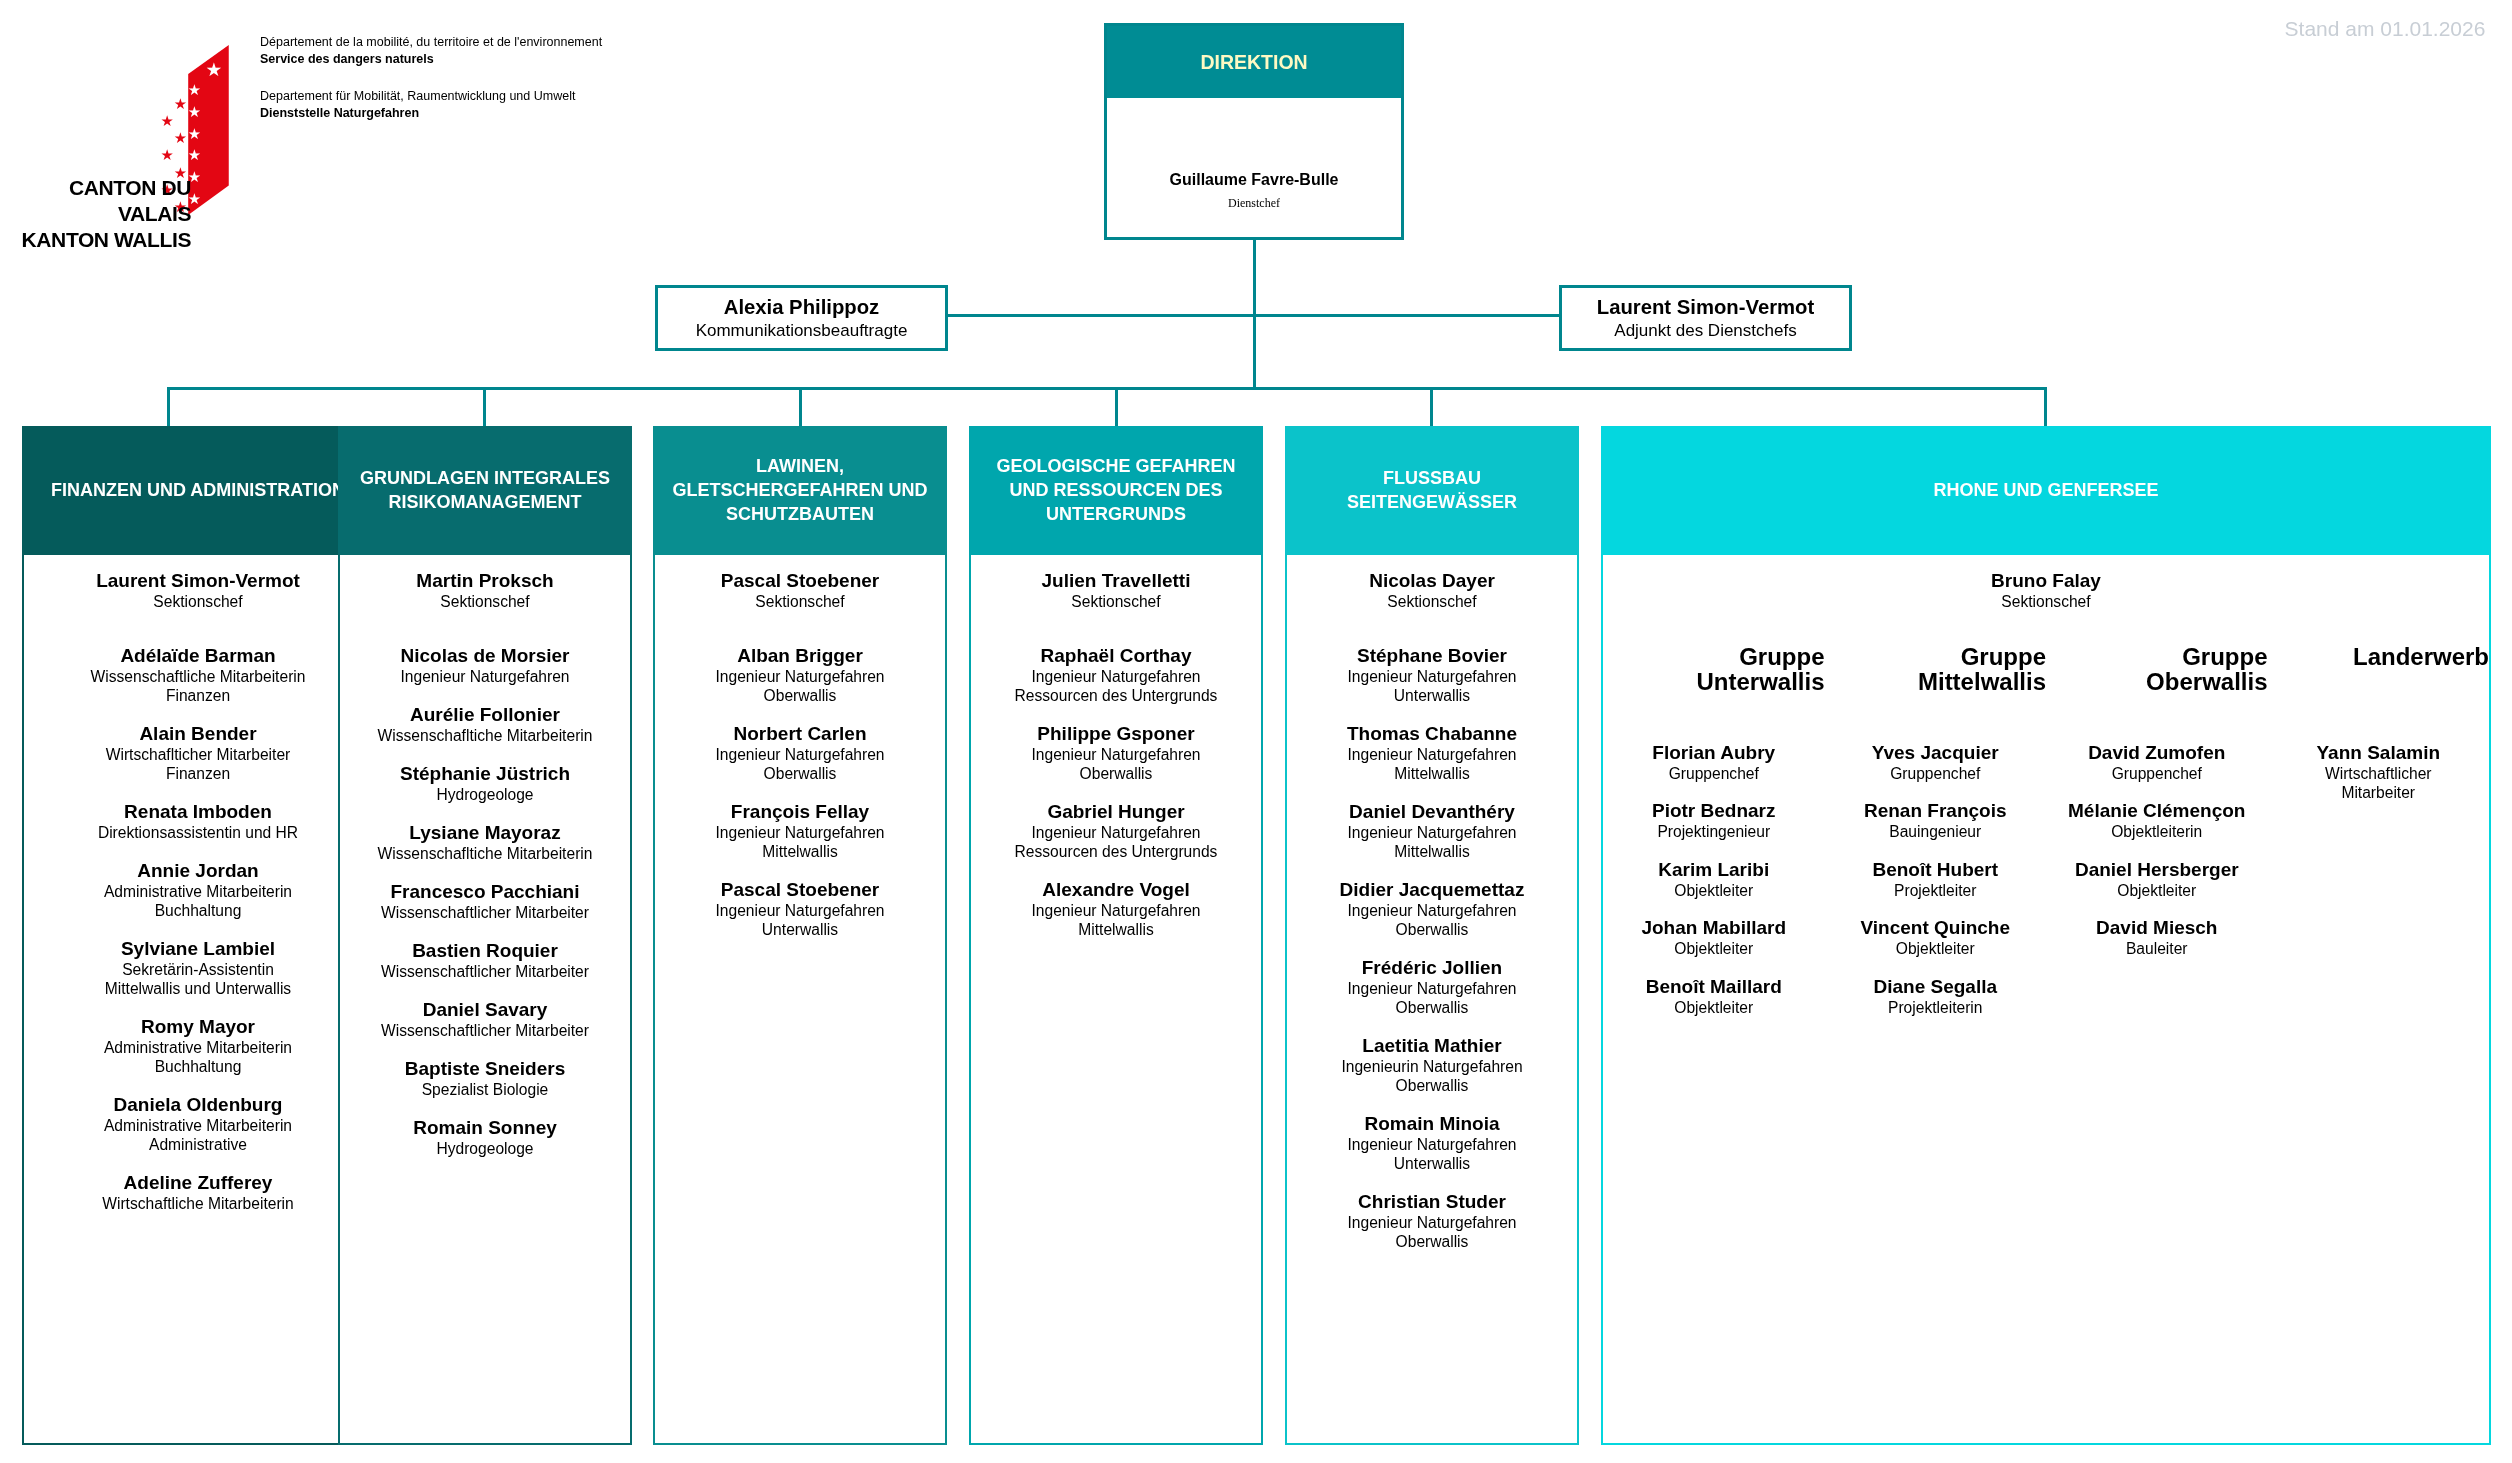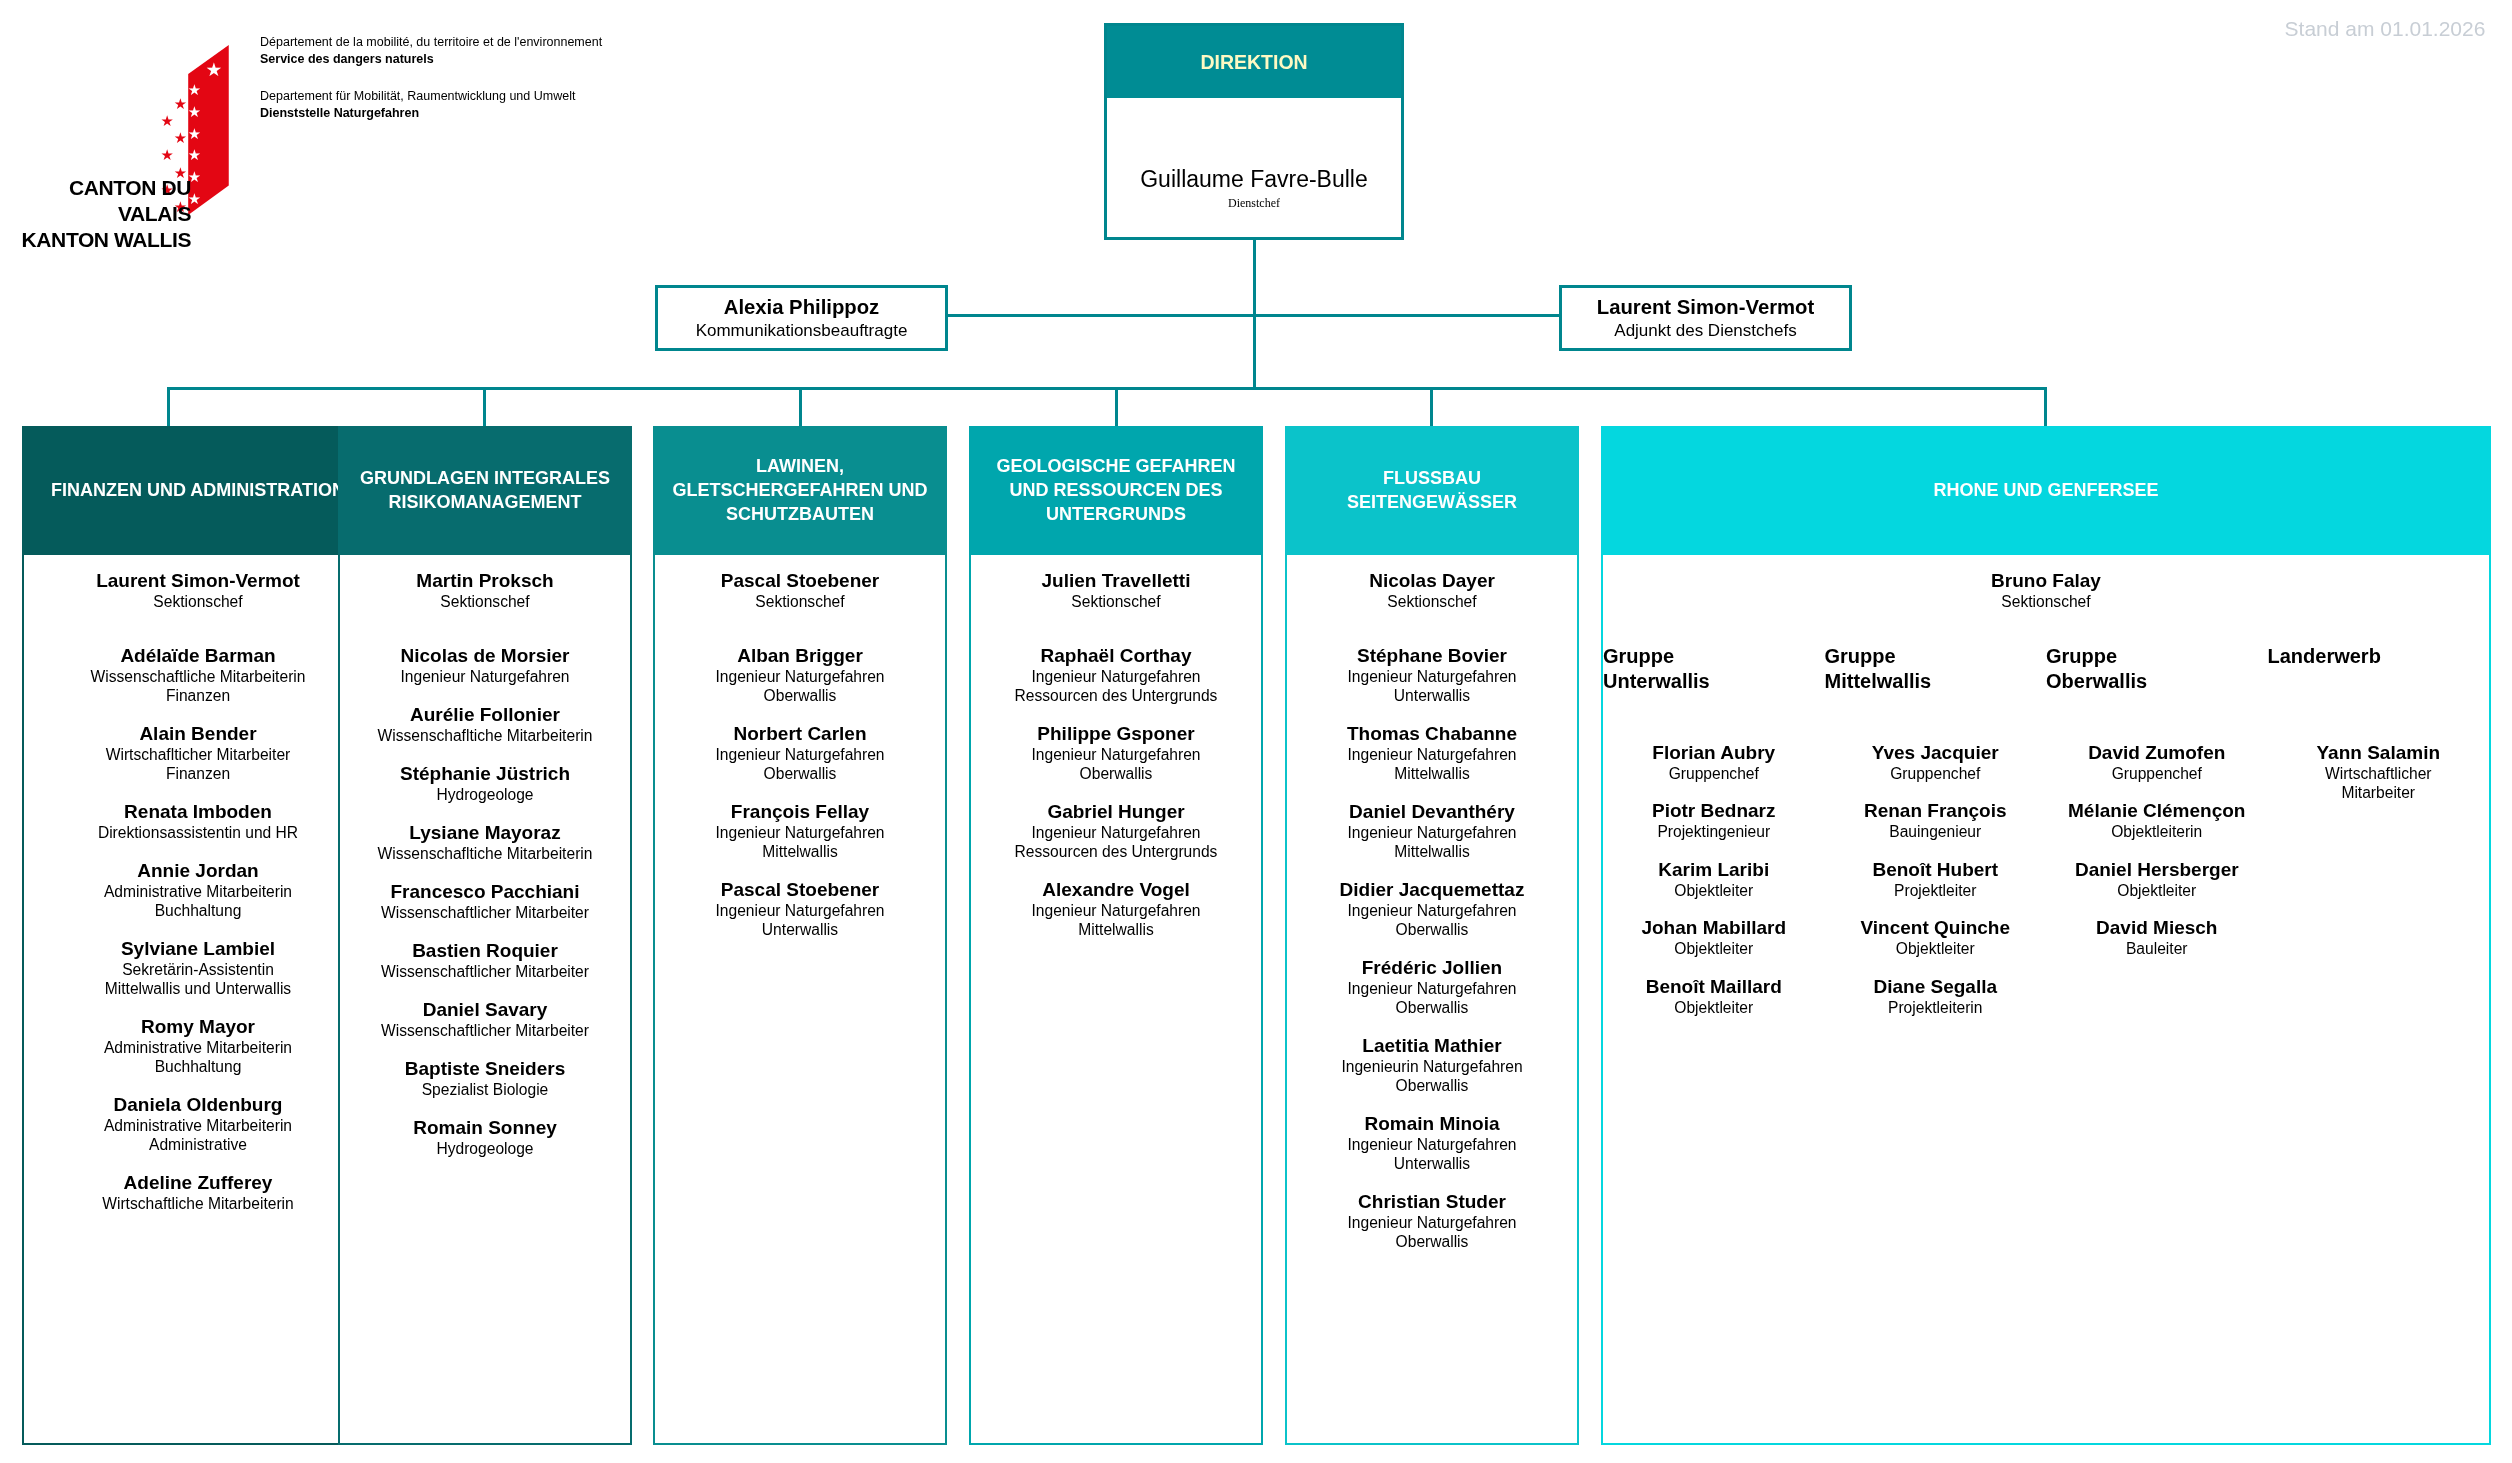--- a/index.html
+++ b/index.html
@@ -18,38 +18,38 @@
   
   .box{position:absolute;border:3.1px solid #00868E;background:#fff;box-sizing:border-box;
        display:flex;flex-direction:column;align-items:center;justify-content:center;text-align:center;}
   .box .bname{font-weight:bold;font-size:20.3px;line-height:25px;}
   .box .brole{font-size:17px;line-height:22px;}
   .dir-box{position:absolute;left:1104px;top:23.4px;width:300px;height:217px;
            border:3.1px solid #00868E;background:#fff;box-sizing:border-box;}
   .dir-head{height:72px;background:#008C94;display:flex;align-items:center;justify-content:center;
             color:#fef9c3;font-weight:bold;font-size:19.5px;margin:0px;}
   .dir-body{height:141px;display:flex;flex-direction:column;align-items:center;justify-content:center;text-align:center;}
-  .dir-body .bname{font-weight:normal;font-size:23px;line-height:25px;margin-top:44px;}
+  .dir-body .bname{font-weight:bold;font-size:16px;line-height:25px;margin-top:44px;}
   .dir-body .brole{font-size:12px;line-height:22px;font-family:Liberation Serif, serif;}
   
   .line{position:absolute;background:#00868E;}
   
   .col{position:absolute;top:426px;box-sizing:border-box;}
   .col-head{height:127px;display:flex;align-items:center;justify-content:center;text-align:center;
             color:#fff;font-weight:bold;font-size:18px;line-height:24px;padding:0 17px;box-sizing:border-box;}
   .col-body{background:#fff;border:2.3px solid;box-sizing:border-box;height:892px;
             padding-top:14px;overflow:hidden;}
   .entry{text-align:center;margin-bottom:17px;}
   .entry .ename{font-weight:bold;font-size:19px;line-height:23px;}
   .entry .erole{font-size:15.6px;line-height:19px;}
   .entry.chief{margin-bottom:33px;}
   .groups{display:flex;width:100%;}
   .group{flex:1 1 0;min-width:0;}
-  .group-title{font-weight:bold;font-size:20px;line-height:25px;height:50px;
-               text-align:left;margin-bottom:47px;}
+  .group-title{font-weight:bold;font-size:24px;line-height:25px;height:50px;
+               text-align:right;margin-bottom:47px;}
   .group .entry{margin-bottom:16.4px;}
 </style>
 </head>
 <body>
 
 <svg class="abs" style="left:145px;top:31px;" width="102" height="195" viewBox="0 0 130 250">
   <polygon points="55,55 107,18 107,198 55,236" fill="#E30613"></polygon>
   <text x="63" y="82" font-size="19" fill="#ffffff" text-anchor="middle">★</text>
   <text x="63" y="110" font-size="19" fill="#ffffff" text-anchor="middle">★</text>
   <text x="63" y="138" font-size="19" fill="#ffffff" text-anchor="middle">★</text>

